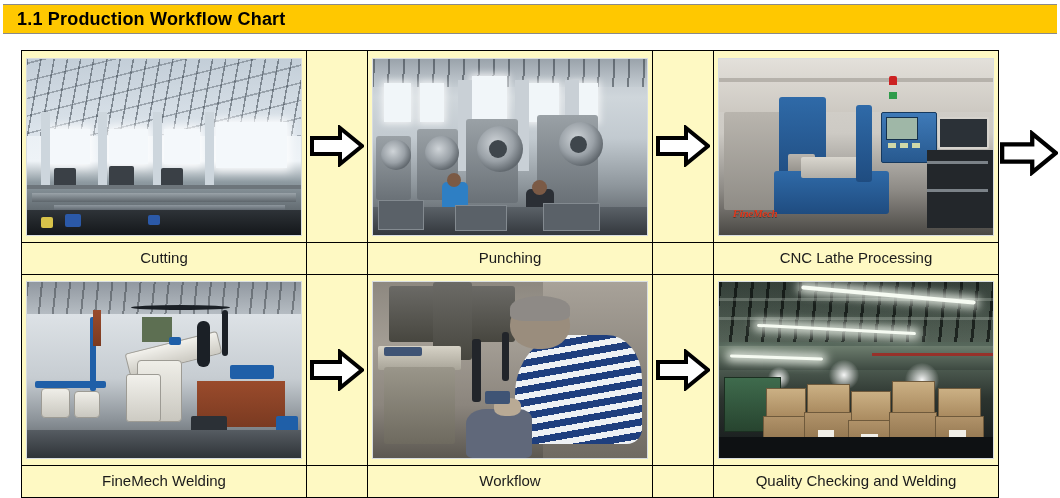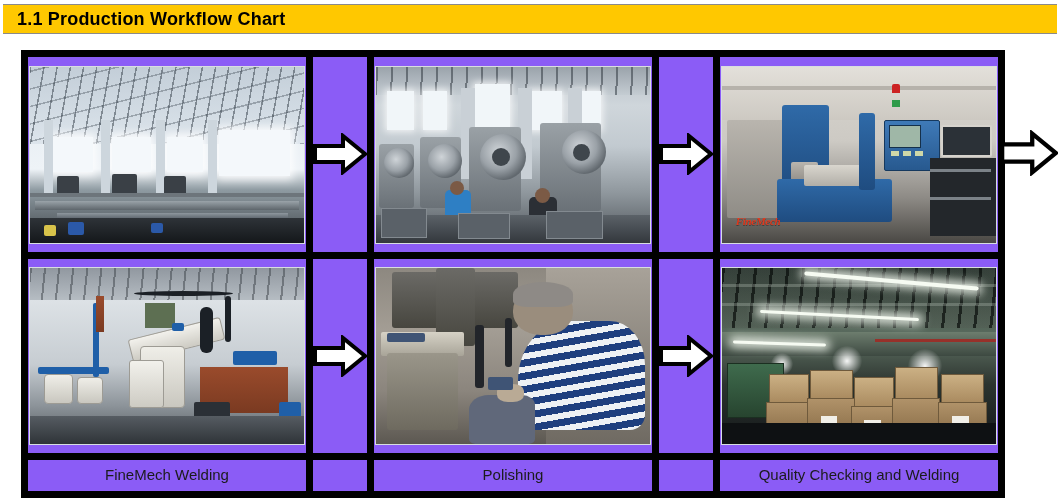--- a/index.html
+++ b/index.html
@@ -22,22 +22,22 @@
     font-size:18px;font-weight:bold;color:#000;
     padding-left:14px;letter-spacing:0.2px;white-space:nowrap;
   }
 
   
   .flow-table{
     position:absolute;left:21px;top:50px;width:977px;height:448px;
     border-collapse:collapse;table-layout:fixed;
   }
   .flow-table td{
-    border:7px solid #000000;
-    padding:0;vertical-align:middle;background:#8b5cf6;
+    border:1px solid #000000;
+    padding:0;vertical-align:middle;background:#fef9c3;
   }
   .c-img{width:285px;}
   .c-arrow{width:61px;}
   .caption-row td{height:31px;}
   .caption{
     font-size:15px;color:#1b1b1b;text-align:center;line-height:1.25;
     padding:3px 2px;
   }
   .caption.two-line{line-height:1.35;}
 
@@ -283,20 +283,33 @@
             <div class="p3-lamp-r" style="left:62%;top:10%;width:8px;height:9px;"></div>
             <div class="p3-lamp-g" style="left:62%;top:19%;width:8px;height:7px;"></div>
             <div class="p3-shelf" style="left:76%;top:52%;right:0;height:44%;"></div>
             <div class="p3-shelfline" style="left:76%;top:58%;right:2%;height:3px;"></div>
             <div class="p3-shelfline" style="left:76%;top:74%;right:2%;height:3px;"></div>
             <div class="p3-logo" style="left:5%;top:84%;">FineMech</div>
           </div>
         </td>
       </tr>
 
+      <tr class="caption-row">
+        <td>
+          <div class="caption">Cutting</div>
+        </td>
+        <td></td>
+        <td>
+          <div class="caption">Punching</div>
+        </td>
+        <td></td>
+        <td>
+          <div class="caption">CNC Lathe Processing</div>
+        </td>
+      </tr>
 
       <tr>
 
         <td>
           <div class="photo">
             <div class="p4-bg fill"></div>
             <div class="p4-roof"></div>
             <div class="p4-wall"></div>
             <div class="p4-greendoor" style="left:42%;top:20%;width:11%;height:14%;"></div>
             <div class="p4-cable" style="left:38%;top:13%;width:36%;height:5px;border-radius:50%;"></div>
@@ -387,21 +400,21 @@
           </div>
         </td>
       </tr>
 
       <tr class="caption-row">
         <td>
           <div class="caption">FineMech Welding</div>
         </td>
         <td></td>
         <td>
-          <div class="caption">Polishing</div>
+          <div class="caption">Workflow</div>
         </td>
         <td></td>
         <td>
           <div class="caption two-line">Quality Checking and Welding</div>
         </td>
       </tr>
 
     </tbody>
   </table>
 

